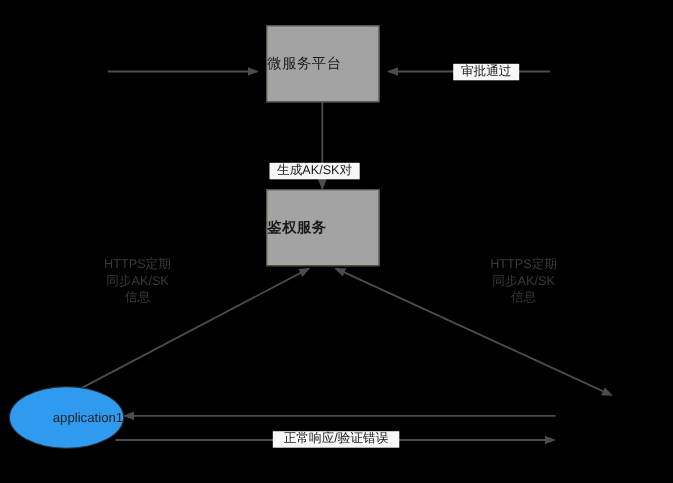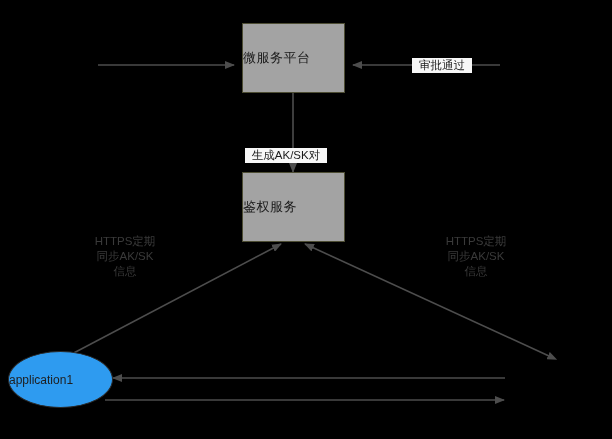--- a/index.html
+++ b/index.html
@@ -39,21 +39,21 @@
     letter-spacing: 0.5px;
   }
   .node-ellipse {
     position: absolute;
     background: #2E9BF0;
     border: 1px solid #2a2a2a;
     border-radius: 50%;
     box-sizing: border-box;
     display: flex;
     align-items: center;
-    justify-content: flex-start;
+    justify-content: flex-end;
     color: #1f1f1f;
     font-size: 12px;
   }
   .edge-label {
     position: absolute;
     font-size: 11.5px;
     line-height: 15px;
     text-align: center;
     white-space: pre;
     box-sizing: border-box;
@@ -112,21 +112,21 @@
 
     <g>
       <line x1="105" y1="400" x2="504" y2="400" stroke="#4d4d4d" stroke-width="1.6" marker-end="url(#arrow-end)"></line>
     </g>
   </svg>
 
   <div class="node-box" style="left:242px; top:23px; width:103px; height:70px;">
     <span>微服务平台</span>
   </div>
 
-  <div class="node-box" style="left:242px; top:172px; width:103px; height:70px;">
+  <div class="node-box" style="left:242px; top:172px; width:103px; height:70px;font-weight:bold;">
     <span>鉴权服务</span>
   </div>
 
   <div class="node-ellipse" style="left:8px; top:351px; width:105px; height:57px;">
     <span>application1</span>
   </div>
 
 
 
   <div class="edge-label boxed" style="left:412px; top:58px; width:60px;">审批通过</div>
@@ -135,14 +135,15 @@
 
   <div class="edge-label plain" style="left:73px; top:234px; width:104px;">HTTPS定期
 同步AK/SK
 信息</div>
 
   <div class="edge-label plain" style="left:424px; top:234px; width:104px;">HTTPS定期
 同步AK/SK
 信息</div>
 
 
+  <div class="edge-label boxed" style="left:248px; top:392px; width:115px;">正常响应/验证错误</div>
 
 </div>
 
 </body></html>

